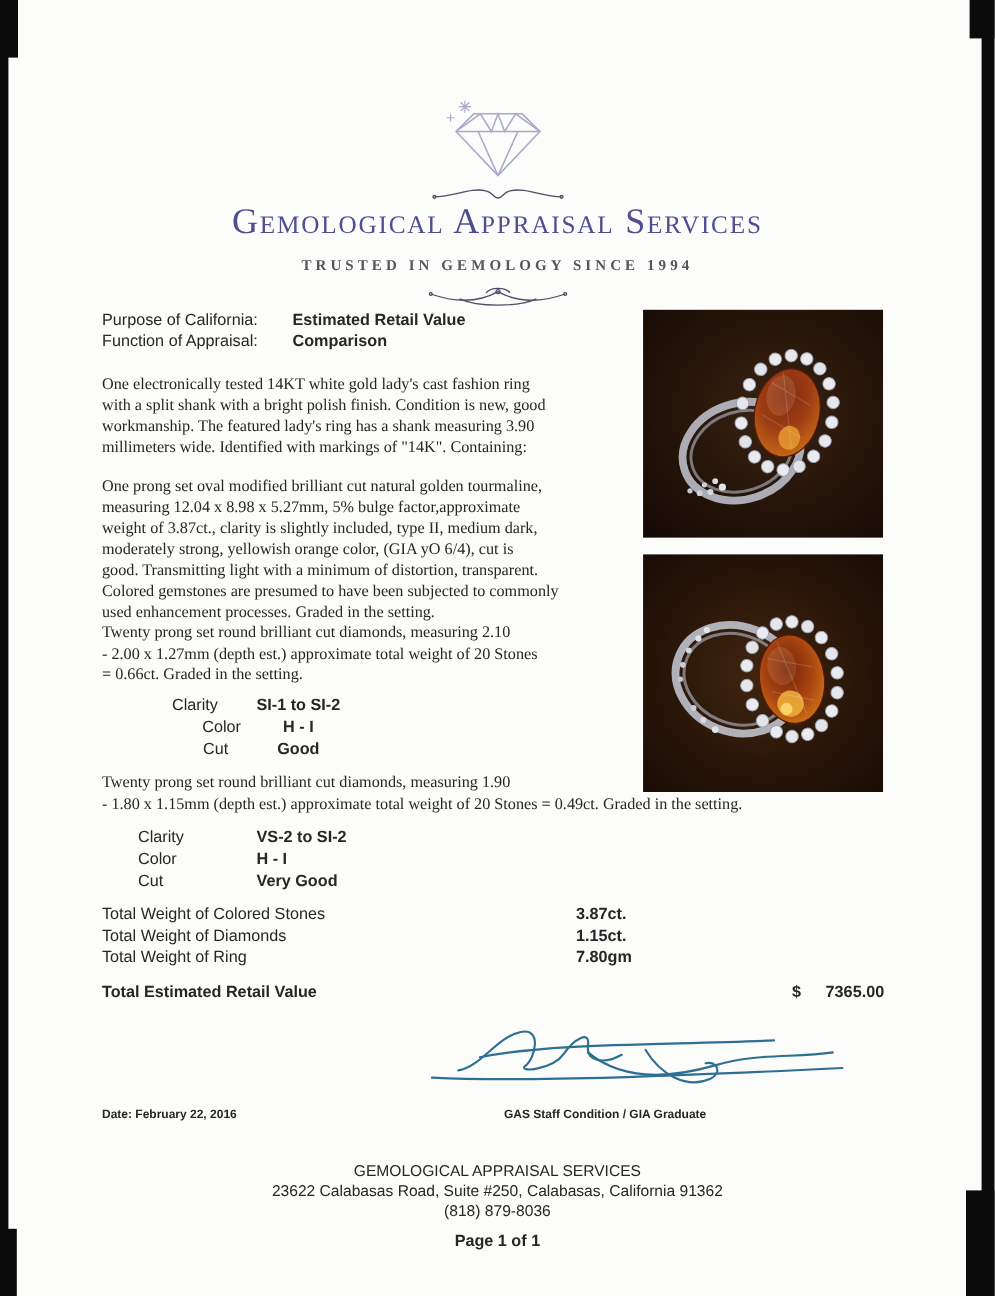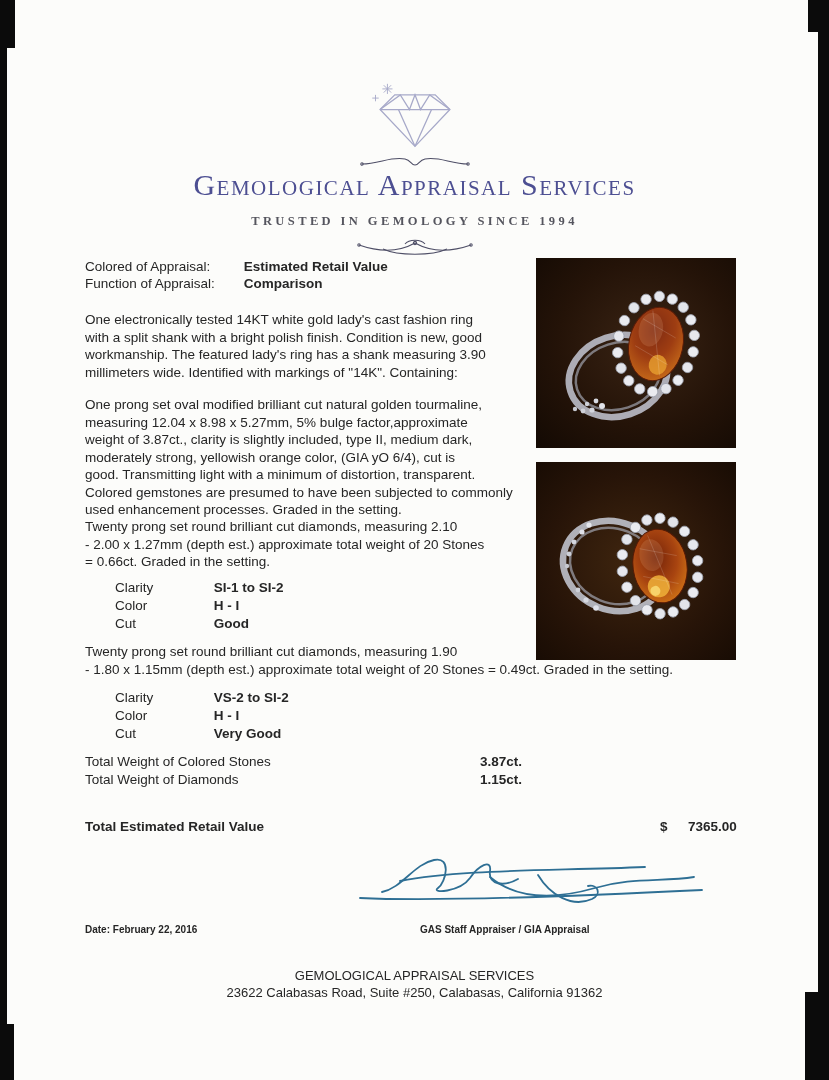--- a/index.html
+++ b/index.html
@@ -33,21 +33,21 @@
     font-variant:small-caps; font-size:30px; letter-spacing:1.5px;
     color: var(--title-color, #4d4f92); line-height:1.05;
   }
   .brand-subtitle {
     margin-top:13px; font-family:"Liberation Serif", serif;
     font-size:12.5px; letter-spacing:3.4px; color: var(--subtitle-color, #55555e);
     font-weight:bold;
   }
 
   
-  .para { margin:0; line-height:17.5px; white-space:pre-line; }
+  .para { margin:0; line-height:17.5px; white-space:pre-line;font-family:Liberation Serif, serif; }
   .bold { font-weight:bold; }
   .kv-row { line-height:16.5px; }
   .kv-label { display:inline-block; width:155px; }
 
   .grading { line-height:18px; }
   .g-label { display:inline-block; width:95px; }
 
   .totals-row { position:relative; line-height:18px; }
   .t-value { position:absolute; left:395px; top:0; font-weight:bold; }
 
@@ -120,21 +120,21 @@
         <path d="M52 9 C56 4 68 4 72 9"></path>
         <circle cx="62" cy="8" r="1.6"></circle>
         <circle cx="6" cy="10" r="1.2"></circle>
         <circle cx="118" cy="10" r="1.2"></circle>
       </g>
     </svg>
   </div>
 
   <div class="abs" style="left:85px; top:259px;">
     <div class="kv-row">
-      <span class="kv-label">Colored of Appraisal:</span>
+      <span class="kv-label">Purpose of California:</span>
       <span class="bold">Estimated Retail Value</span>
     </div>
     <div class="kv-row">
       <span class="kv-label">Function of Appraisal:</span>
       <span class="bold">Comparison</span>
     </div>
   </div>
 
   <p class="para abs" style="left:85px; top:311px; width:450px;">One electronically tested 14KT white gold lady's cast fashion ring
 with a split shank with a bright polish finish. Condition is new, good
@@ -146,21 +146,21 @@
 weight of 3.87ct., clarity is slightly included, type II, medium dark,
 moderately strong, yellowish orange color, (GIA yO 6/4), cut is
 good. Transmitting light with a minimum of distortion, transparent.
 Colored gemstones are presumed to have been subjected to commonly
 used enhancement processes. Graded in the setting.</p>
 
   <p class="para abs" style="left:85px; top:518px; width:450px;">Twenty prong set round brilliant cut diamonds, measuring 2.10
 - 2.00 x 1.27mm (depth est.) approximate total weight of 20 Stones
 = 0.66ct. Graded in the setting.</p>
 
-  <div class="grading abs" style="left:115px; top:579px;">
+  <div class="grading abs" style="left:115px; top:579px;text-align:center;">
     <div>
       <span class="g-label">Clarity</span>
       <span class="bold">SI-1 to SI-2</span>
     </div>
     <div>
       <span class="g-label">Color</span>
       <span class="bold">H - I</span>
     </div>
     <div>
       <span class="g-label">Cut</span>
@@ -187,20 +187,24 @@
   </div>
 
   <div class="abs" style="left:85px; top:753px; width:560px;">
     <div class="totals-row">
       <span>Total Weight of Colored Stones</span>
       <span class="t-value">3.87ct.</span>
     </div>
     <div class="totals-row">
       <span>Total Weight of Diamonds</span>
       <span class="t-value">1.15ct.</span>
+    </div>
+    <div class="totals-row">
+      <span>Total Weight of Ring</span>
+      <span class="t-value">7.80gm</span>
     </div>
   </div>
 
   <div class="total-line abs" style="left:85px; top:818px; width:680px;">
     <span>Total Estimated Retail Value</span>
     <span class="currency">$</span>
     <span class="amount">7365.00</span>
   </div>
 
   <div class="photo photo-1">
@@ -321,21 +325,23 @@
       <path d="M20 50 C100 54 240 48 362 42"></path>
       <path d="M42 44 C62 40 74 16 94 12 C112 8 106 34 98 40 C90 46 120 44 130 30 C138 18 152 10 150 23 C148 37 164 39 178 31"></path>
       <path d="M150 29 C180 54 220 50 255 40 C292 29 322 34 354 29"></path>
       <path d="M60 33 C120 21 210 23 305 19"></path>
       <path d="M198 27 C210 47 232 60 252 51 C262 46 258 36 248 38"></path>
     </g>
   </svg>
 
   <div class="sig-names">
     <span>Date: February 22, 2016</span>
-    <span class="appraiser-label">GAS Staff Appraiser / GIA Appraisal</span>
+    <span class="appraiser-label">GAS Staff Condition / GIA Graduate</span>
   </div>
 
   <div class="footer">
     <div>GEMOLOGICAL APPRAISAL SERVICES</div>
     <div>23622 Calabasas Road, Suite #250, Calabasas, California 91362</div>
+    <div>(818) 879-8036</div>
+    <div class="page-num">Page 1 of 1</div>
   </div>
 
 </div>
 
 </body></html>

